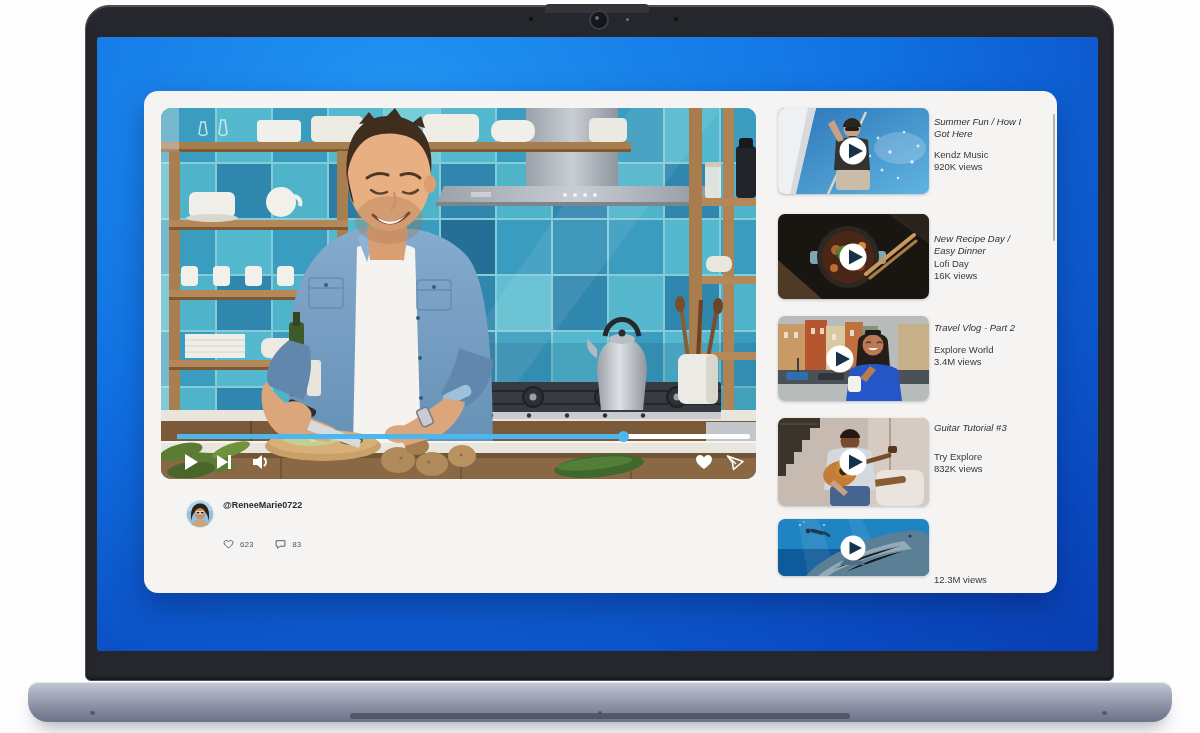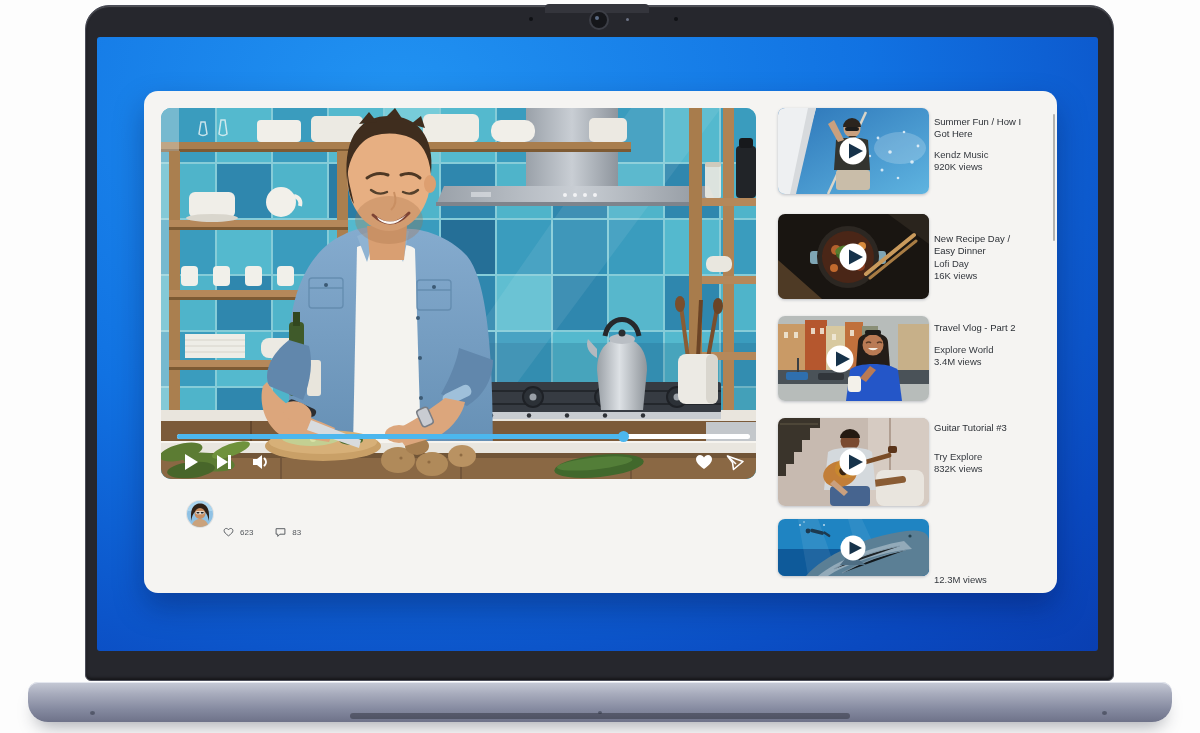--- a/index.html
+++ b/index.html
@@ -33,27 +33,27 @@
   #progress{left:16px;top:326px;width:573px;height:5px;border-radius:3px;background:#ffffff;}
   #progress-fill{height:5px;border-radius:3px;background:#4cb7ee;}
   #progress-handle{top:-3px;width:11px;height:11px;border-radius:50%;background:#4cb7ee;transform:translateX(-6px);}
   .ctl{top:344px;width:20px;height:20px;cursor:pointer;}
 
   
   #avatar{left:43px;top:410px;width:26px;height:26px;border-radius:50%;overflow:hidden;box-shadow:0 0 0 1px rgba(0,0,0,.08);}
   #comment-body{left:79px;top:408px;width:536px;}
   #comment-username{font-size:9px;font-weight:600;color:#26292d;line-height:12px;}
   #comment-text{font-size:7.6px;line-height:10.8px;color:#3a3e43;margin-top:1px;letter-spacing:0;}
-  #comment-counts{left:79px;top:435px;height:12px;display:flex;align-items:center;gap:6px;font-size:8px;color:#53575c;text-align:center;}
+  #comment-counts{left:79px;top:447px;height:12px;display:flex;align-items:center;gap:6px;font-size:8px;color:#53575c;text-align:center;}
   #comment-counts .gap{width:10px;}
 
   
   .thumb{left:634px;width:151px;border-radius:7px;overflow:hidden;cursor:pointer;box-shadow:0 1px 3px rgba(20,30,60,.25);}
   .thumb svg{display:block;}
-  .meta-title{font-size:9.5px;font-weight:500;color:#2c3036;line-height:12px;}
+  .meta-title{font-size:9.5px;font-weight:500;color:#2c3036;line-height:12px;font-style:italic;}
   .meta-sub{font-size:9.5px;color:#34383e;line-height:12px;}
   .sb-text{left:790px;width:116px;}
   #scrollbar{left:909px;top:23px;width:2px;height:127px;background:#b3b3b1;border-radius:1px;}
 </style>
 </head>
 <body>
 
 <div id="stage">
 
   <div id="lid" class="abs">
@@ -347,20 +347,21 @@
             <rect width="26" height="10" fill="#aad4ee"></rect>
             <path d="M4,14 C4,5.5 9,2.5 13,2.5 C17.5,2.5 22,5.5 22,14 L22,20 C20,11 17.5,9.5 13,9.5 C8.5,9.5 6,11 4,20 Z" fill="#2e2118"></path>
             <circle cx="13" cy="12.5" r="5.4" fill="#c98f63"></circle>
             <rect x="8.6" y="10.2" width="8.8" height="3" rx="1.4" fill="#efefec"></rect>
             <rect x="9.4" y="10.9" width="3.2" height="1.7" rx=".8" fill="#222"></rect>
             <rect x="13.6" y="10.9" width="3.2" height="1.7" rx=".8" fill="#222"></rect>
             <path d="M4,26 C6,19.5 10,18 13,18 C16,18 20,19.5 22,26 Z" fill="#caa27c"></path>
           </svg>
         </div>
         <div id="comment-body" class="abs">
+          <div id="comment-username">@ReneeMarie0722</div>
         </div>
         <div id="comment-counts" class="abs">
           <svg width="11" height="10" viewBox="0 0 20 18">
             <path d="M10,16 C4.5,12 2,9.5 2,6.5 C2,4.3 3.8,2.5 6,2.5 C7.7,2.5 9.2,3.5 10,4.9 C10.8,3.5 12.3,2.5 14,2.5 C16.2,2.5 18,4.3 18,6.5 C18,9.5 15.5,12 10,16 Z" fill="none" stroke="#5a5e63" stroke-width="1.8"></path>
           </svg>
           <span>623</span>
           <span class="gap"></span>
           <svg width="11" height="10" viewBox="0 0 20 18">
             <path d="M2,3 h16 v10 h-9 l-4,4 v-4 h-3 Z" fill="none" stroke="#5a5e63" stroke-width="1.8" stroke-linejoin="round"></path>
           </svg>

